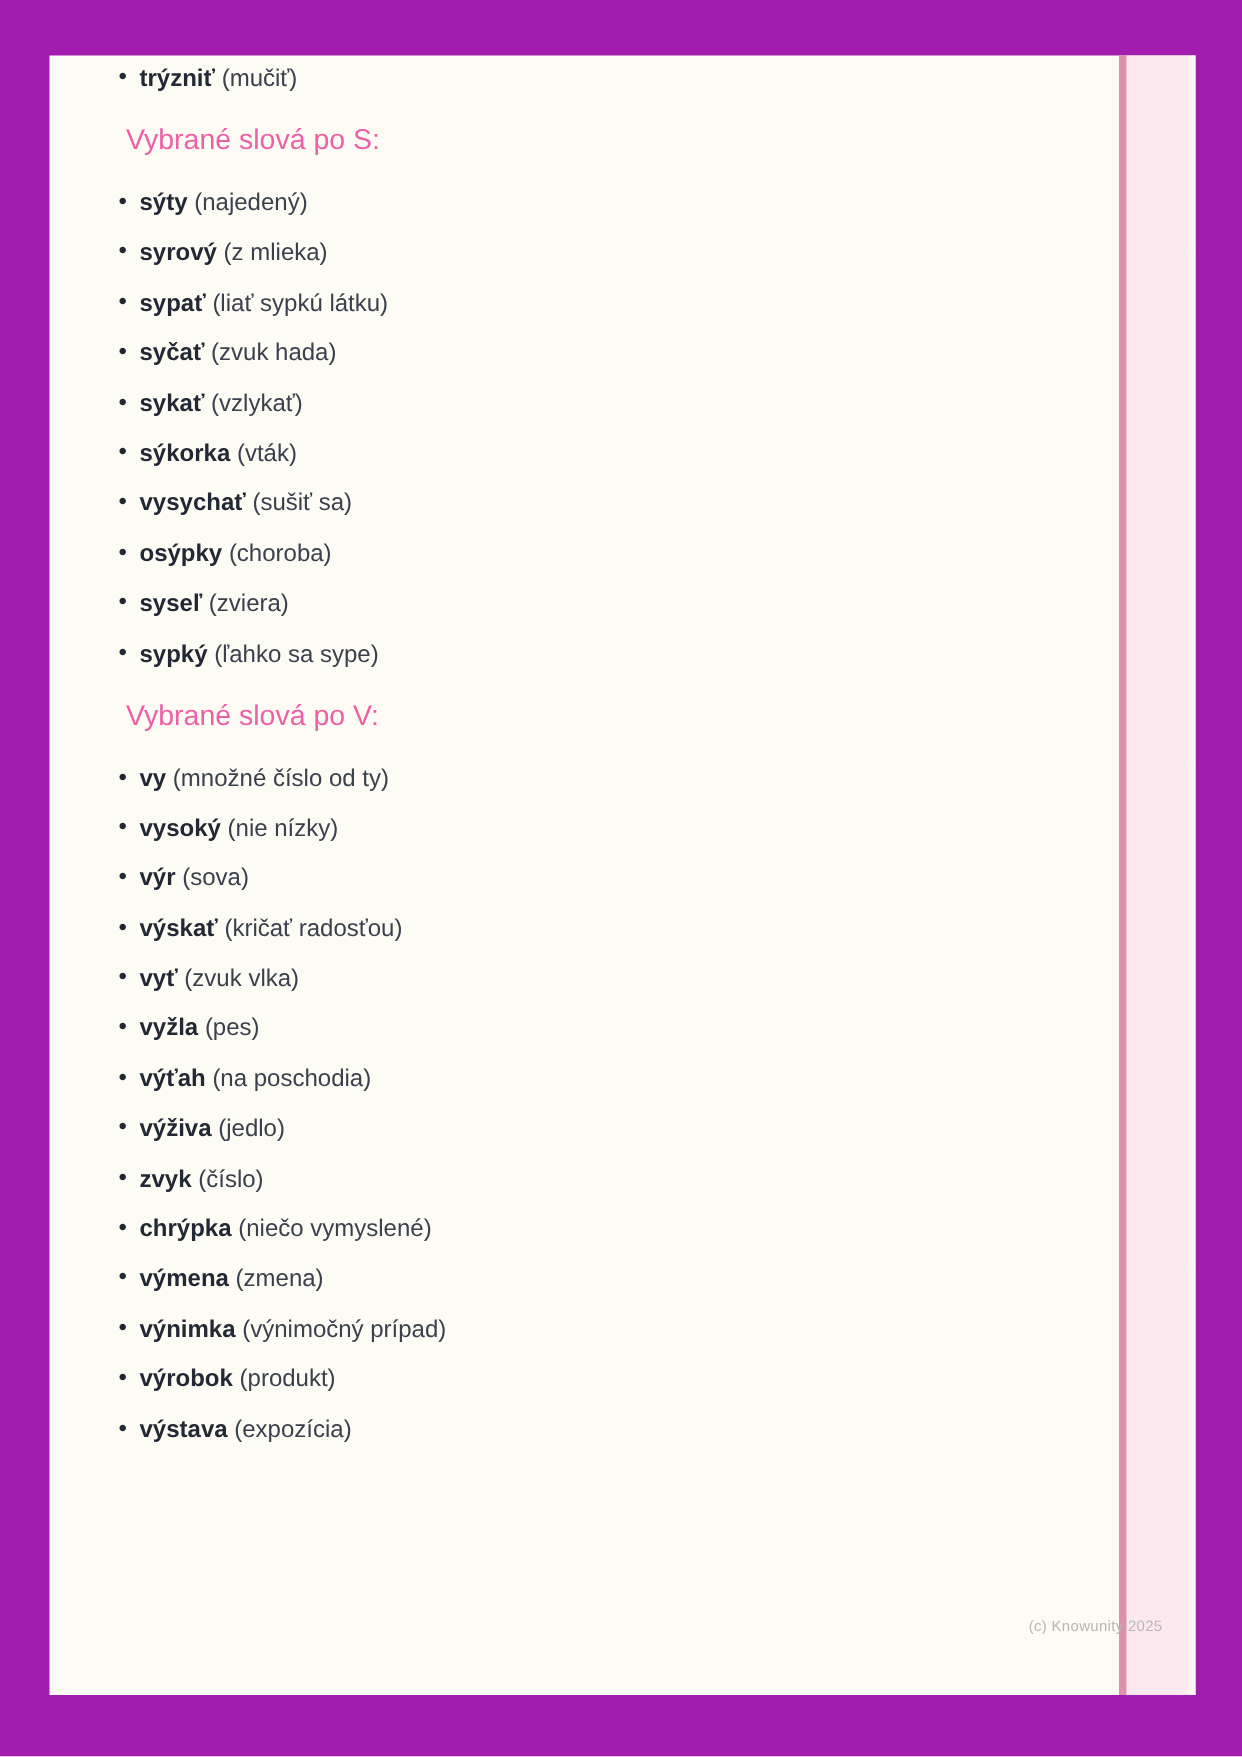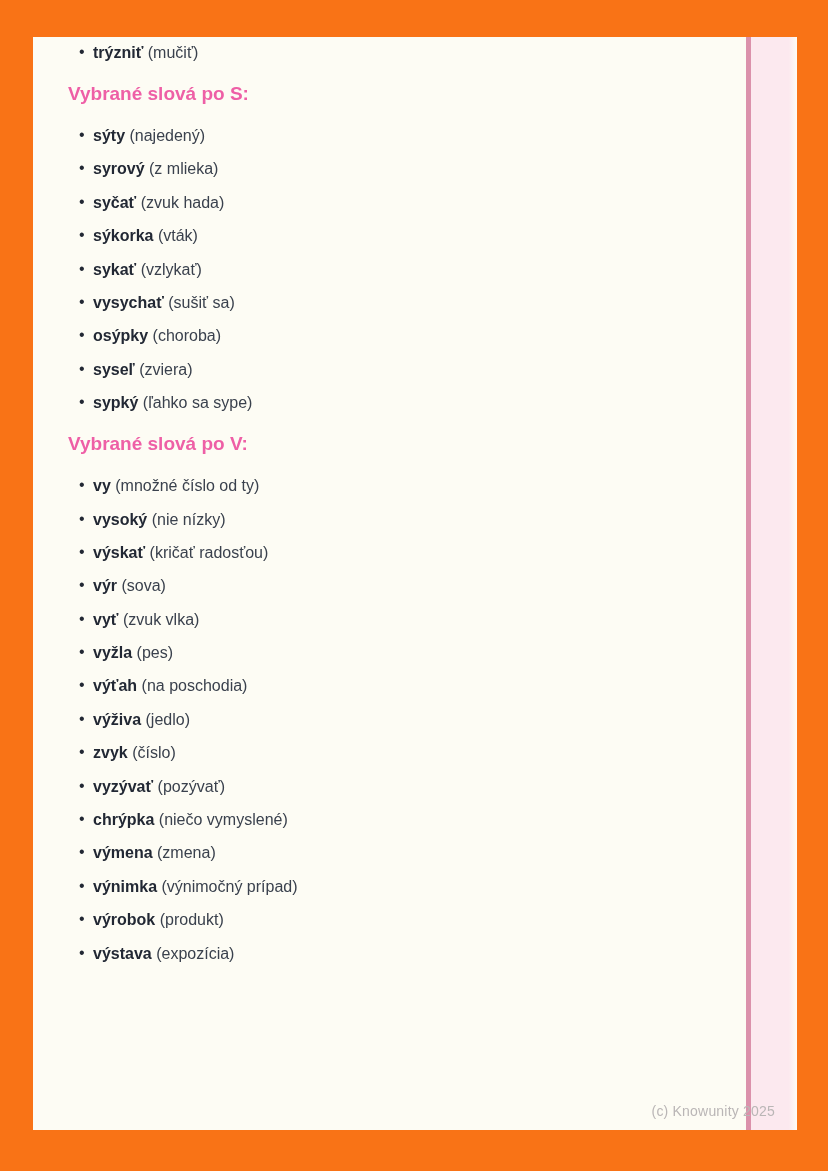--- a/index.html
+++ b/index.html
@@ -5,21 +5,21 @@
   html, body {
     margin: 0;
     padding: 0;
     background: #ffffff;
     font-family: "Liberation Sans", sans-serif;
   }
   .viewport {
     position: relative;
     width: 828px;
     height: 1171px;
-    background: #f97316;
+    background: #a21caf;
     overflow: hidden;
   }
   .page {
     position: absolute;
     left: 33px;
     top: 37px;
     width: 764px;
     height: 1093px;
     background: #fdfcf4;
   }
@@ -32,24 +32,24 @@
     border-left: 5px solid #db91ab;
     background: linear-gradient(to right, #fce9ef 0%, #fce9ef 82%, #fdfcf4 100%);
     z-index: 1;
   }
   .content {
     position: relative;
     padding: 6px 120px 0 35px;
     z-index: 2;
   }
   h2.section-heading {
-    margin: 20px 0 21px 0;
+    margin: 20px 0 21px 16px;
     font-size: 19px;
     line-height: 23px;
-    font-weight: bold;
+    font-weight: normal;
     color: #ee5fa6;
   }
   ul.word-list {
     list-style: none;
     margin: 0;
     padding: 0 0 0 25px;
   }
   ul.word-list li {
     position: relative;
     margin: 0 0 14.4px 0;
@@ -68,62 +68,62 @@
   .word {
     font-weight: bold;
     color: #222834;
   }
   .desc {
     font-weight: normal;
     color: #3a414d;
   }
   .watermark {
     position: absolute;
-    top: 1066px;
+    top: 1042px;
     right: 22px;
-    font-size: 14px;
+    font-size: 10px;
     color: #bab6b6;
     z-index: 3;
     letter-spacing: 0.2px;
   }
 </style>
 </head>
 <body>
 
 <div class="viewport">
   <div class="page">
     <div class="edge-stripe"></div>
     <div class="content" id="content">
         <ul class="word-list">
           <li><span class="word">trýzniť</span><span class="desc"> (mučiť)</span></li>
         </ul>
         <h2 class="section-heading">Vybrané slová po S:</h2>
         <ul class="word-list">
           <li><span class="word">sýty</span><span class="desc"> (najedený)</span></li>
           <li><span class="word">syrový</span><span class="desc"> (z mlieka)</span></li>
+          <li><span class="word">sypať</span><span class="desc"> (liať sypkú látku)</span></li>
           <li><span class="word">syčať</span><span class="desc"> (zvuk hada)</span></li>
+          <li><span class="word">sykať</span><span class="desc"> (vzlykať)</span></li>
           <li><span class="word">sýkorka</span><span class="desc"> (vták)</span></li>
-          <li><span class="word">sykať</span><span class="desc"> (vzlykať)</span></li>
           <li><span class="word">vysychať</span><span class="desc"> (sušiť sa)</span></li>
           <li><span class="word">osýpky</span><span class="desc"> (choroba)</span></li>
           <li><span class="word">syseľ</span><span class="desc"> (zviera)</span></li>
           <li><span class="word">sypký</span><span class="desc"> (ľahko sa sype)</span></li>
         </ul>
         <h2 class="section-heading">Vybrané slová po V:</h2>
         <ul class="word-list">
           <li><span class="word">vy</span><span class="desc"> (množné číslo od ty)</span></li>
           <li><span class="word">vysoký</span><span class="desc"> (nie nízky)</span></li>
+          <li><span class="word">výr</span><span class="desc"> (sova)</span></li>
           <li><span class="word">výskať</span><span class="desc"> (kričať radosťou)</span></li>
-          <li><span class="word">výr</span><span class="desc"> (sova)</span></li>
           <li><span class="word">vyť</span><span class="desc"> (zvuk vlka)</span></li>
           <li><span class="word">vyžla</span><span class="desc"> (pes)</span></li>
           <li><span class="word">výťah</span><span class="desc"> (na poschodia)</span></li>
           <li><span class="word">výživa</span><span class="desc"> (jedlo)</span></li>
           <li><span class="word">zvyk</span><span class="desc"> (číslo)</span></li>
-          <li><span class="word">vyzývať</span><span class="desc"> (pozývať)</span></li>
           <li><span class="word">chrýpka</span><span class="desc"> (niečo vymyslené)</span></li>
           <li><span class="word">výmena</span><span class="desc"> (zmena)</span></li>
           <li><span class="word">výnimka</span><span class="desc"> (výnimočný prípad)</span></li>
           <li><span class="word">výrobok</span><span class="desc"> (produkt)</span></li>
           <li><span class="word">výstava</span><span class="desc"> (expozícia)</span></li>
         </ul>
       </div>
     <div class="watermark">(c) Knowunity 2025</div>
   </div>
 </div>

